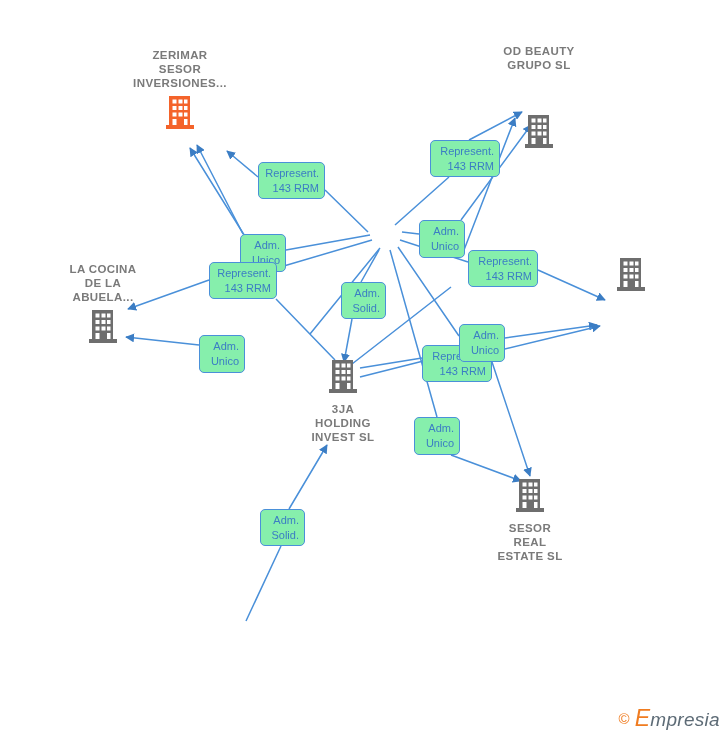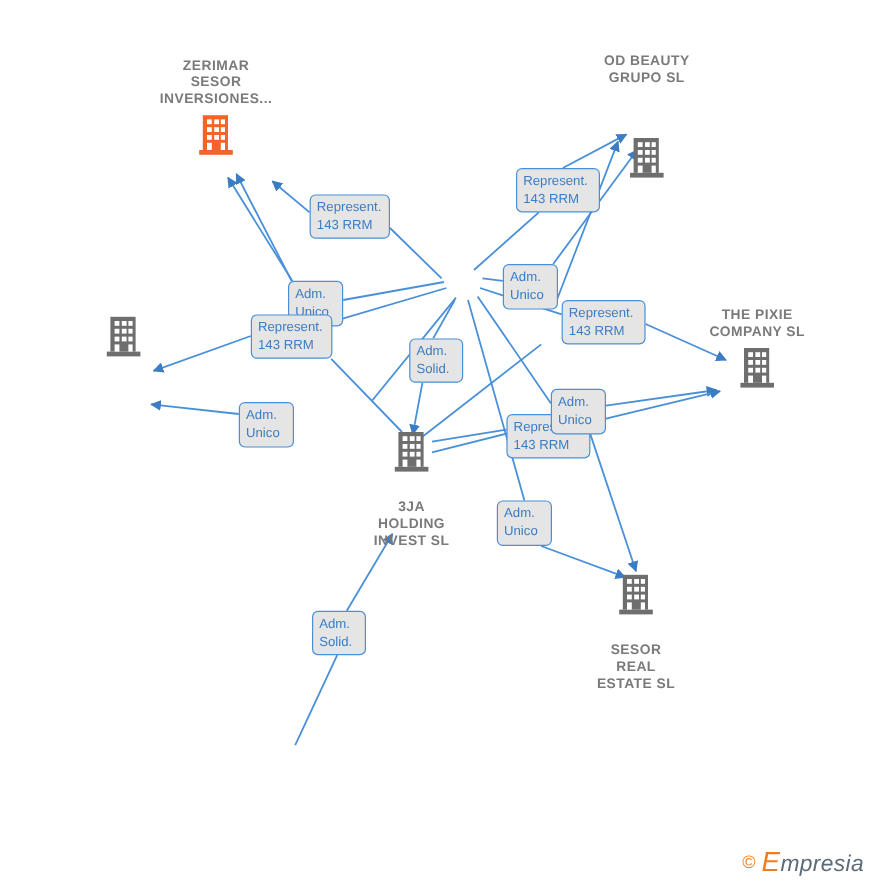--- a/index.html
+++ b/index.html
@@ -13,32 +13,32 @@
   #canvas{position:absolute;left:0;top:0;width:728px;height:740px;}
   svg.edges{position:absolute;left:0;top:0;width:728px;height:740px;}
 
   .node{position:absolute;display:flex;flex-direction:column;align-items:center;width:120px;}
   .node .glyph{line-height:1;}
   .node .caption{
     font-size:11.5px;font-weight:bold;color:#7a7a7a;text-align:center;
     letter-spacing:.4px;line-height:14px;white-space:pre-line;
   }
   .node.caption-top .caption{margin-bottom:4px;}
-  .node.caption-bottom .caption{margin-top:18px;}
+  .node.caption-bottom .caption{margin-top:5px;}
   .node.orange .caption{color:#7a7a7a;}
 
   .edge-label{
     position:absolute;
     border:1.3px solid #4a90d9;
     border-radius:5px;
-    background:#e5e5e5;
+    background:#86efac;
     color:#3b7dc4;
     font-size:11px;
     line-height:15px;
-    text-align:left;
+    text-align:right;
     padding:3px 5px 4px 5px;
     box-sizing:border-box;
     white-space:pre-line;
     font-family:"Liberation Sans", sans-serif;
   }
 
   #watermark{
     position:absolute;right:8px;bottom:8px;
     display:flex;align-items:center;gap:5px;
     font-size:17px;
@@ -138,20 +138,23 @@
           <rect x="19" y="18.5" width="3.5" height="4"></rect>
           <rect x="7.5" y="25" width="4" height="6"></rect>
           <rect x="19" y="25" width="3.5" height="6"></rect>
         </g>
       </svg>
     </div>
   </div>
 
 
   <div class="node caption-top" style="left:43px;top:262px;">
+    <div class="caption">LA COCINA
+DE LA
+ABUELA...</div>
     <div class="glyph">
       <svg width="30" height="36" viewBox="0 0 30 36" xmlns="http://www.w3.org/2000/svg">
         <rect x="4" y="2" width="21" height="29" fill="#6e6e6e"></rect>
         <rect x="1" y="31" width="28" height="4" fill="#6e6e6e"></rect>
         <g fill="#ffffff">
           <rect x="7.5" y="5.5" width="4" height="4"></rect>
           <rect x="13.5" y="5.5" width="4" height="4"></rect>
           <rect x="19" y="5.5" width="3.5" height="4"></rect>
           <rect x="7.5" y="12" width="4" height="4"></rect>
           <rect x="13.5" y="12" width="4" height="4"></rect>
@@ -160,22 +163,20 @@
           <rect x="13.5" y="18.5" width="4" height="4"></rect>
           <rect x="19" y="18.5" width="3.5" height="4"></rect>
           <rect x="7.5" y="25" width="4" height="6"></rect>
           <rect x="19" y="25" width="3.5" height="6"></rect>
         </g>
       </svg>
     </div>
   </div>
 
   <div class="node caption-top" style="left:571px;top:256px;">
-    <div class="caption">THE PIXIE
-COMPANY  SL</div>
     <div class="glyph">
       <svg width="30" height="36" viewBox="0 0 30 36" xmlns="http://www.w3.org/2000/svg">
         <rect x="4" y="2" width="21" height="29" fill="#6e6e6e"></rect>
         <rect x="1" y="31" width="28" height="4" fill="#6e6e6e"></rect>
         <g fill="#ffffff">
           <rect x="7.5" y="5.5" width="4" height="4"></rect>
           <rect x="13.5" y="5.5" width="4" height="4"></rect>
           <rect x="19" y="5.5" width="3.5" height="4"></rect>
           <rect x="7.5" y="12" width="4" height="4"></rect>
           <rect x="13.5" y="12" width="4" height="4"></rect>

